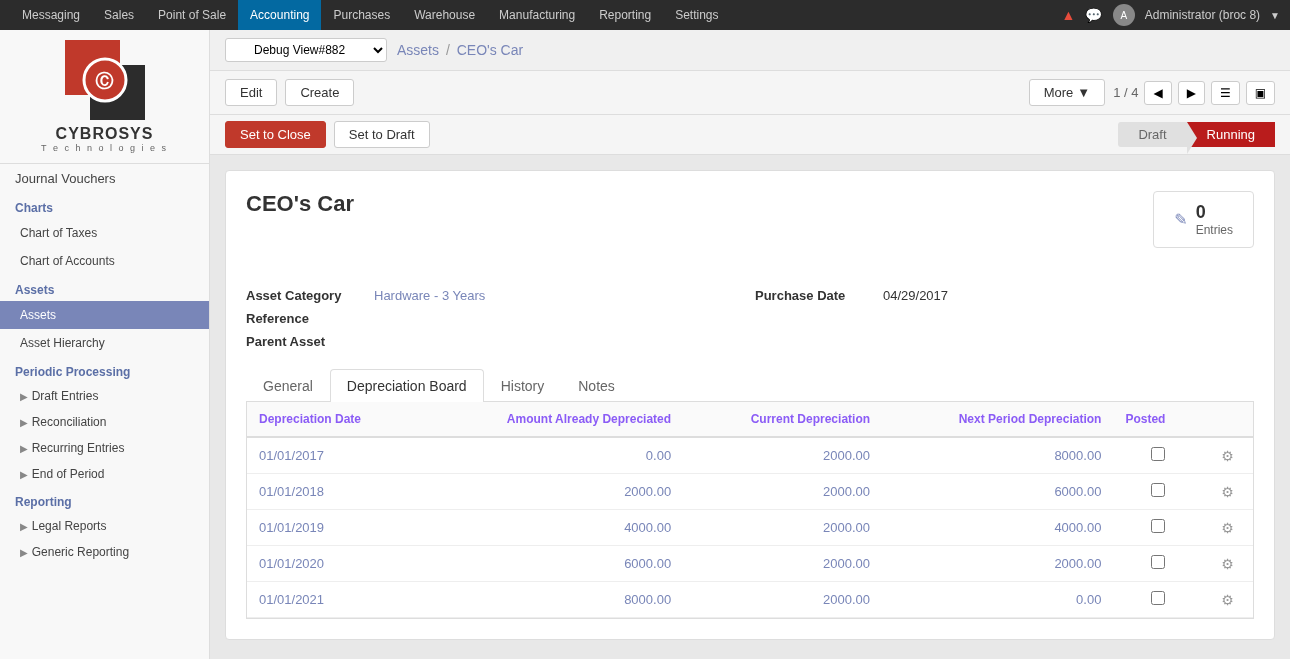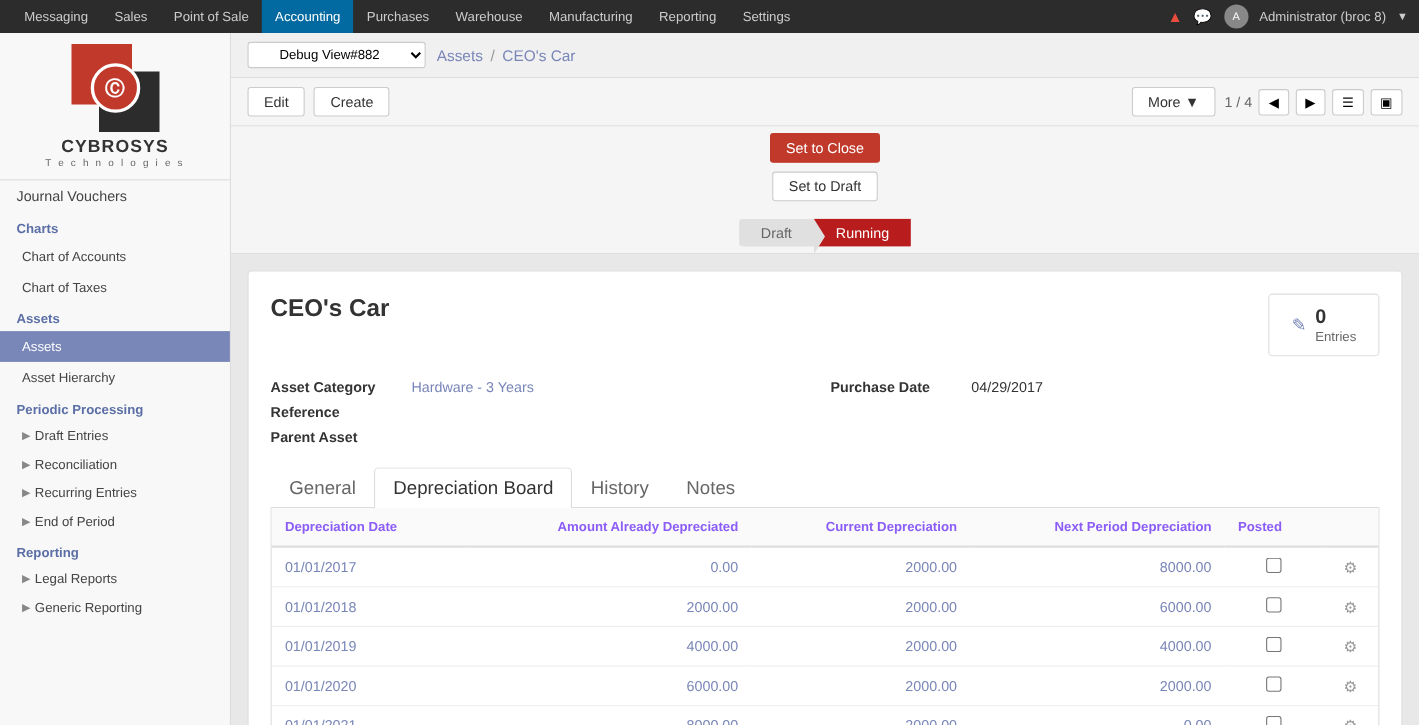--- a/index.html
+++ b/index.html
@@ -53,21 +53,21 @@
     .toolbar { background: #f5f5f5; padding: 8px 15px; display: flex; align-items: center; gap: 8px; border-bottom: 1px solid #ddd; }
     .btn { padding: 5px 14px; border: 1px solid #ccc; background: #fff; border-radius: 3px; cursor: pointer; font-size: 13px; color: #333; }
     .btn-danger { background: #c0392b; color: #fff; border-color: #c0392b; }
     .btn-dropdown { display: flex; align-items: center; gap: 4px; }
     .toolbar-right { margin-left: auto; display: flex; align-items: center; gap: 6px; }
     .page-nav { display: flex; align-items: center; gap: 4px; font-size: 13px; color: #666; }
     .nav-btn { padding: 4px 8px; border: 1px solid #ccc; background: #fff; border-radius: 3px; cursor: pointer; font-size: 12px; }
     .view-btn { padding: 4px 8px; border: 1px solid #ccc; background: #fff; border-radius: 3px; cursor: pointer; font-size: 12px; }
 
     
-    .status-bar { background: #f5f5f5; padding: 6px 15px; display: flex; align-items: center; gap: 8px; border-bottom: 1px solid #ddd; flex-direction: column; }
+    .status-bar { background: #f5f5f5; padding: 6px 15px; display: flex; align-items: center; gap: 8px; border-bottom: 1px solid #ddd; }
     .status-spacer { flex: 1; }
     .status-steps { display: flex; align-items: center; }
     .step-box { padding: 5px 20px; font-size: 13px; color: #666; background: #e0e0e0; position: relative; }
     .step-box.active { background: #b91c1c; color: #fff; }
     .step-box::after {
       content: '';
       position: absolute;
       right: -10px;
       top: 0;
       border-top: 16px solid transparent;
@@ -86,28 +86,28 @@
     .asset-card { background: #fff; border-radius: 4px; border: 1px solid #ddd; padding: 20px; }
     .asset-header { display: flex; align-items: flex-start; justify-content: space-between; margin-bottom: 20px; }
     .asset-title { font-size: 22px; font-weight: bold; color: #333; }
     .entries-box { border: 1px solid #ddd; border-radius: 4px; padding: 10px 20px; display: flex; align-items: center; gap: 8px; cursor: pointer; }
     .entries-icon { color: #7986b8; font-size: 16px; }
     .entries-count { font-size: 18px; font-weight: bold; color: #333; }
     .entries-label { font-size: 12px; color: #666; }
 
     
     .asset-fields { display: grid; grid-template-columns: 1fr 1fr; gap: 10px; margin-bottom: 20px; }
-    .field-row { display: flex; align-items: center; gap: 8px; }
+    .field-row { display: flex; align-items: center; gap: 8px; margin-top: 20px; }
     .field-label { font-weight: bold; font-size: 13px; color: #333; min-width: 120px; }
     .field-value { font-size: 13px; color: #7986b8; }
     .field-value.plain { color: #333; text-align: right; }
 
     
     .tabs { display: flex; border-bottom: 1px solid #ddd; margin-bottom: 0; }
-    .tab { padding: 8px 16px; cursor: pointer; font-size: 17px; color: #666; border: 1px solid transparent; border-bottom: none; margin-bottom: -1px; text-align: right; }
+    .tab { padding: 8px 16px; cursor: pointer; font-size: 14px; color: #666; border: 1px solid transparent; border-bottom: none; margin-bottom: -1px; text-align: right; }
     .tab.active { color: #333; border-color: #ddd; border-bottom-color: #fff; background: #fff; border-radius: 4px 4px 0 0; }
 
     
     .data-table { width: 100%; border-collapse: collapse; margin-top: 0; }
     .data-table th { padding: 10px 12px; text-align: left; font-size: 12px; font-weight: bold; color: #8b5cf6; border-bottom: 2px solid #ddd; background: #fafafa; }
     .data-table td { padding: 9px 12px; border-bottom: 1px solid #eee; font-size: 13px; }
     .data-table td.link { color: #7986b8; cursor: pointer; }
     .data-table td.number { text-align: right; color: #7986b8; }
     .data-table th.number { text-align: right; }
     .checkbox-cell { text-align: center; }
@@ -161,22 +161,22 @@
       </div>
       <div class="logo-text">
         <div class="brand">CYBROSYS</div>
         <div class="tagline">T e c h n o l o g i e s</div>
       </div>
     </div>
 
     <div class="sidebar-item">Journal Vouchers</div>
 
     <div class="sidebar-section">Charts</div>
+    <div class="sidebar-item indent">Chart of Taxes</div>
     <div class="sidebar-item indent">Chart of Accounts</div>
-    <div class="sidebar-item indent">Chart of Taxes</div>
 
     <div class="sidebar-section">Assets</div>
     <div class="sidebar-item indent active">Assets</div>
     <div class="sidebar-item indent">Asset Hierarchy</div>
 
     <div class="sidebar-section">Periodic Processing</div>
     <div class="sidebar-sub">
       <span class="arrow">▶</span>
       <span>Draft Entries</span>
     </div>

